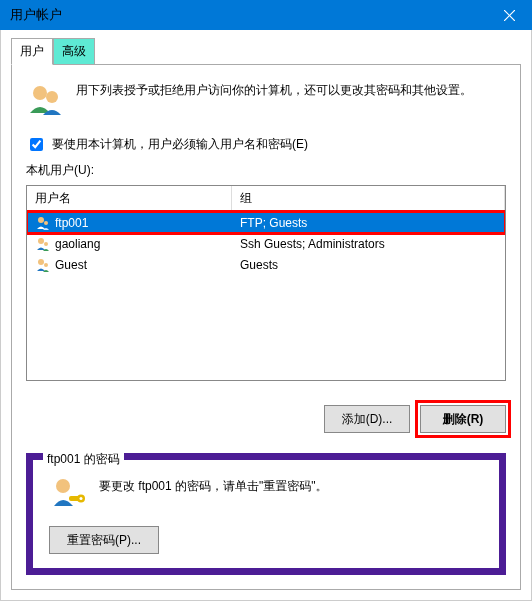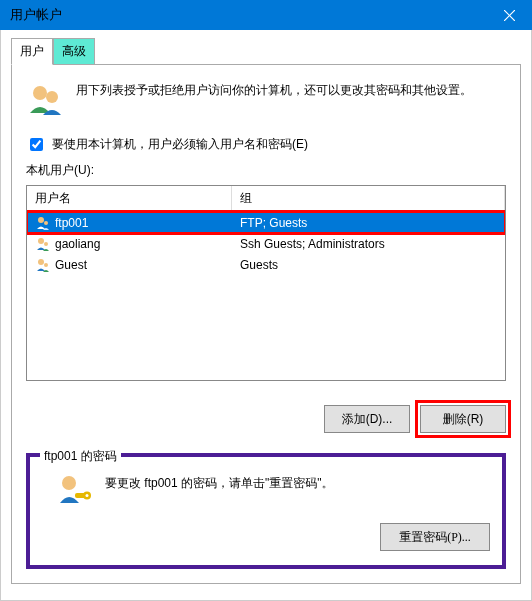--- a/index.html
+++ b/index.html
@@ -163,24 +163,25 @@
     font-family: inherit;
     min-width: 86px;
     height: 28px;
     display: inline-flex;
     align-items: center;
     justify-content: center;
   }
   .highlight-red {
     outline: 3px solid red;
     outline-offset: 2px;
+    font-weight: bold;
   }
   .fieldset {
-    border: 4px solid #4c1d95;
-    padding: 12px 12px 14px 25px;
+    border: 7px solid #4c1d95;
+    padding: 12px 12px 14px 16px;
     position: relative;
   }
   .fieldset-label {
     position: absolute;
     top: -9px;
     left: 10px;
     background: #fff;
     padding: 0 4px;
   }
   .pwd-row {
@@ -193,22 +194,20 @@
     width: 40px;
     height: 40px;
     flex-shrink: 0;
     display: flex;
     align-items: center;
     justify-content: center;
   }
   .pwd-text { padding-top: 6px; }
   .pwd-btn-row {
     display: flex;
-    justify-content: flex-end;
-    font-family: Liberation Serif, serif;
   }
 </style>
 </head>
 <body>
 
 <div class="titlebar">
   <span class="title">用户帐户</span>
   <div class="close-btn">
     <svg width="11" height="11" viewBox="0 0 11 11">
       <line x1="0" y1="0" x2="11" y2="11" stroke="#fff" stroke-width="1.2"></line>

